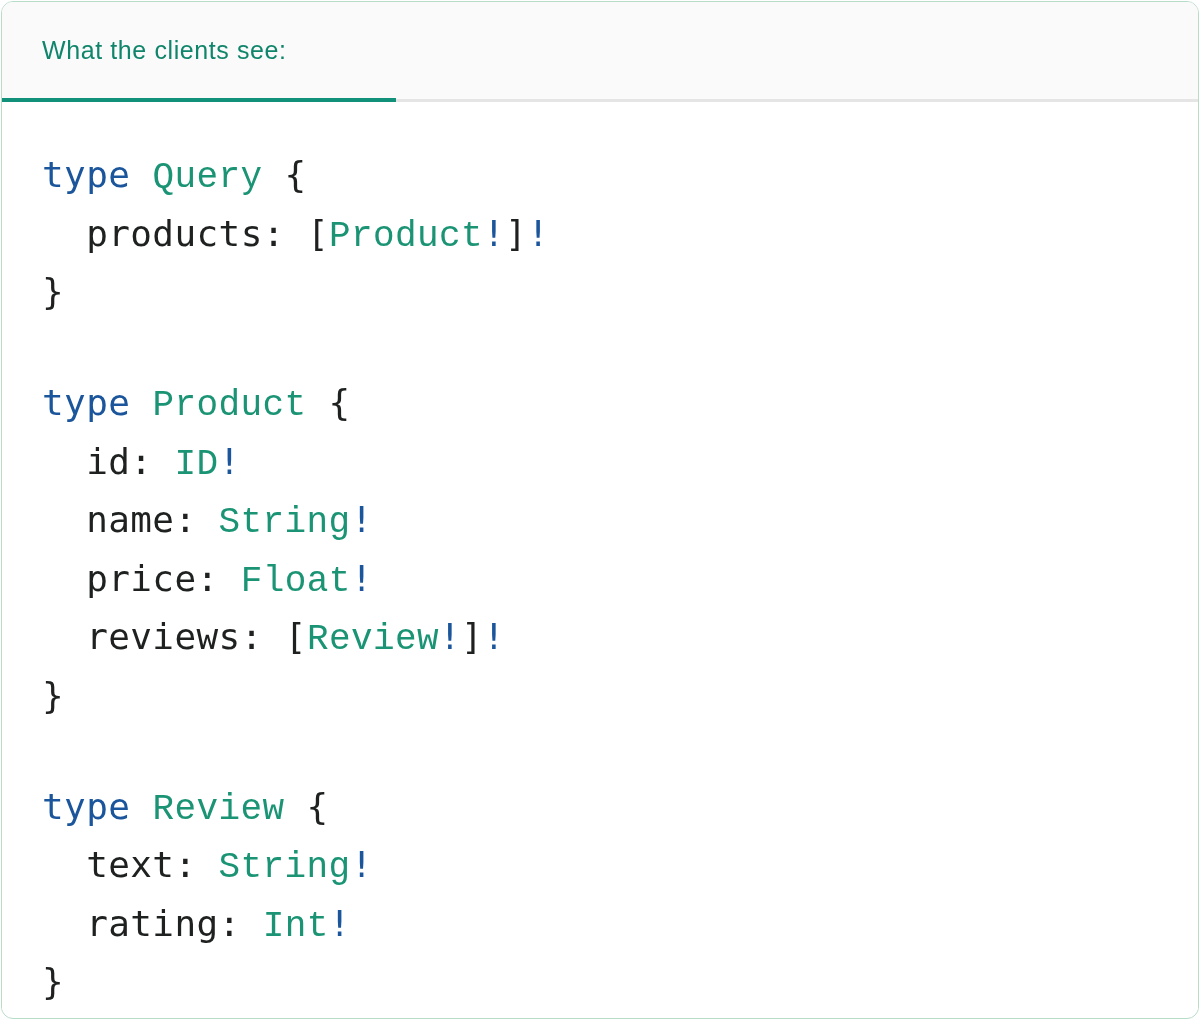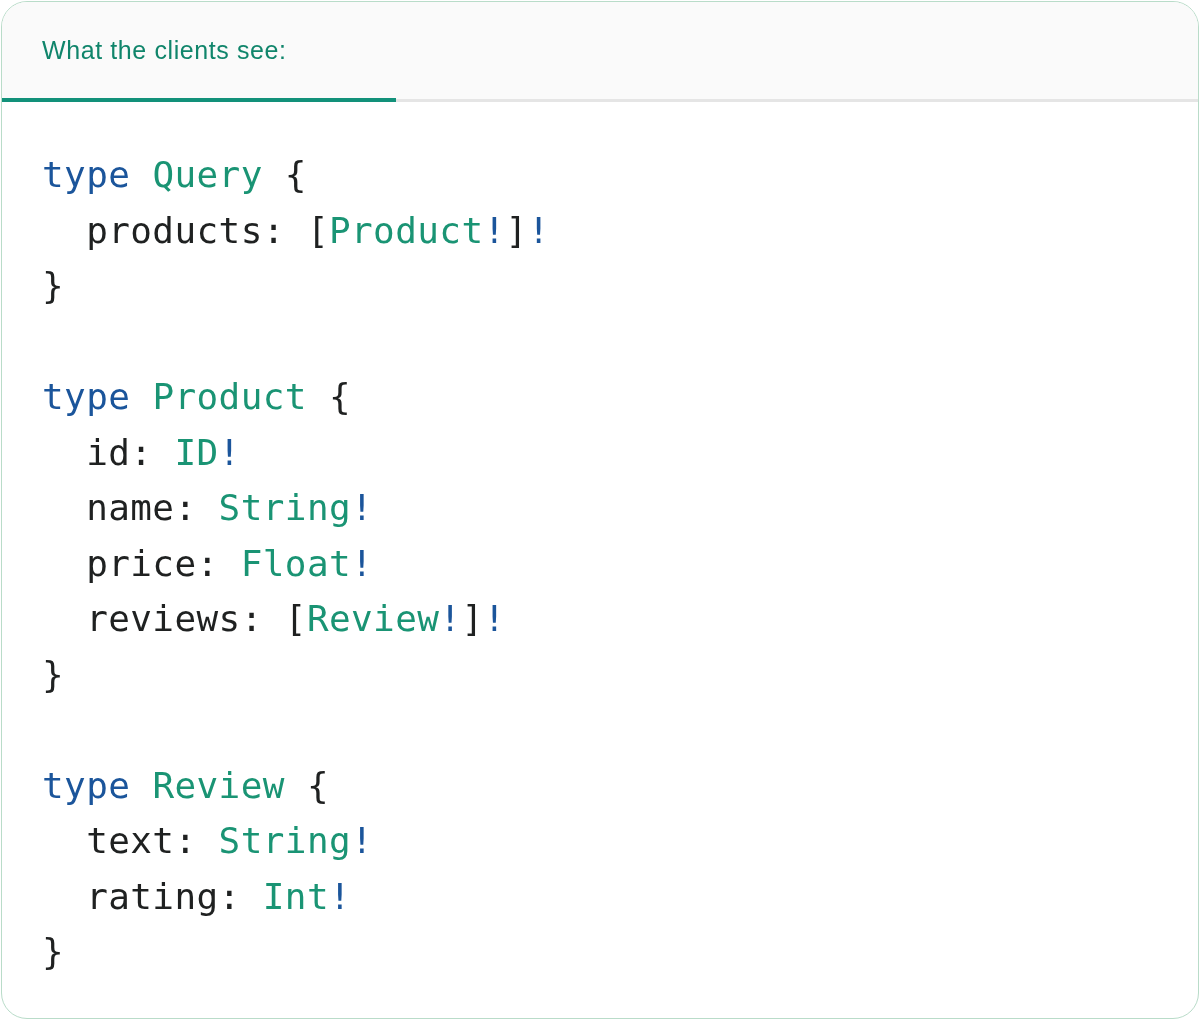--- a/index.html
+++ b/index.html
@@ -8,21 +8,21 @@
     background: #ffffff;
     width: 1200px;
     height: 1020px;
     font-family: "Liberation Sans", "DejaVu Sans", sans-serif;
   }
   .card {
     position: absolute;
     left: 1px; top: 1px;
     width: 1196px; height: 1016px;
     border: 1px solid var(--border-color, #b9dcc9);
-    border-radius: 26px;
+    border-radius: 12px;
     overflow: hidden;
     background: #ffffff;
   }
   .tabbar {
     position: relative;
     height: 97px;
     background: var(--header-bg, #fafafa);
     border-bottom: 3px solid var(--divider-color, #e5e5e5);
     display: flex;
     align-items: stretch;
@@ -59,21 +59,21 @@
   .code-line {
     font-family: "DejaVu Sans Mono", "Liberation Mono", monospace;
     font-size: 36px;
     line-height: 55.5px;
     min-height: 55.5px;
     letter-spacing: 0.4px;
     white-space: pre;
     color: var(--code-text, #1f2121);
   }
   .tok-k { color: var(--keyword-blue, #1b559b); text-align: right; }
-  .tok-t { color: var(--type-green, #1a9474); }
+  .tok-t { color: var(--type-green, #1a9474); font-family: Liberation Mono, monospace; }
   .tok-p { color: var(--code-text, #1f2121); }
 </style>
 </head>
 <body>
 
 <div class="card">
   <div class="tabbar">
     <div class="tab">
       <span class="tab-label">What the clients see:</span>
     </div>

